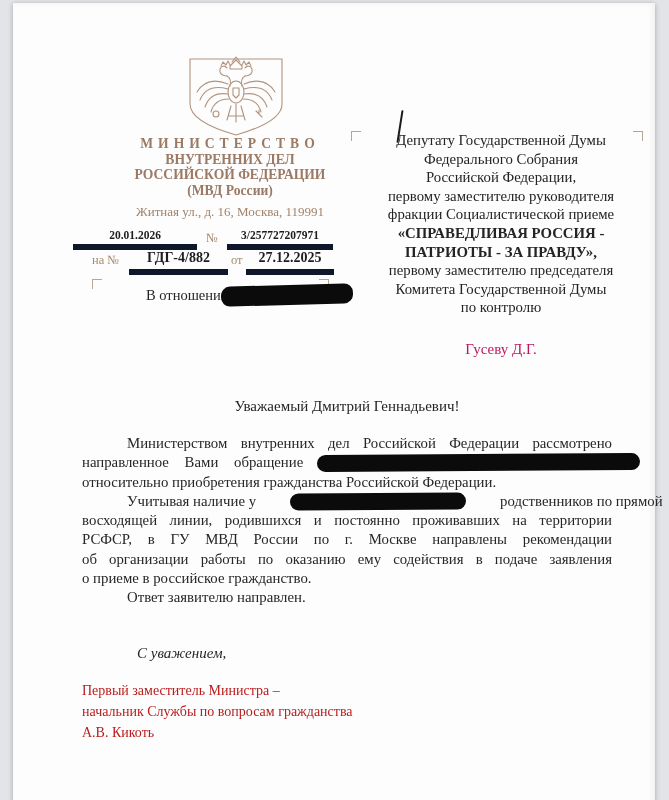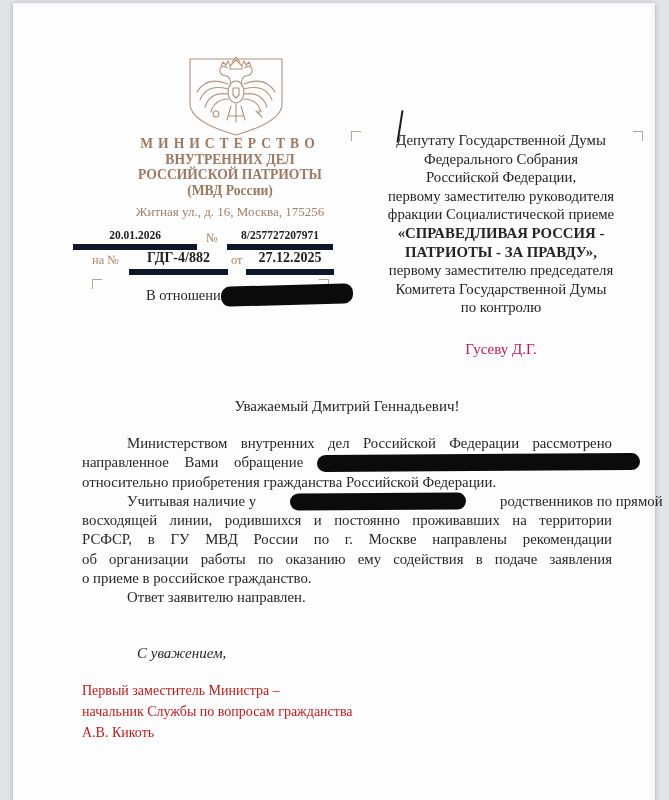--- a/index.html
+++ b/index.html
@@ -89,28 +89,28 @@
         <circle cx="33" cy="60" r="3"></circle>
         <path d="M73 57 L79 63 M76 56 L76 60"></path>
         <path d="M50 34 L56 34 L56 41 L53 44 L50 41 Z"></path>
       </g>
     </svg>
   </div>
 
   <div class="lh">
     <div class="l1">МИНИСТЕРСТВО</div>
     <div>ВНУТРЕННИХ ДЕЛ</div>
-    <div>РОССИЙСКОЙ ПАТРИОТЫ</div>
+    <div>РОССИЙСКОЙ ФЕДЕРАЦИИ</div>
     <div>(МВД России)</div>
   </div>
-  <div class="lh-addr">Житная ул., д. 16, Москва, 175256</div>
+  <div class="lh-addr">Житная ул., д. 16, Москва, 119991</div>
 
   <div class="refbox r1a">20.01.2026</div>
   <div class="reflab lab-no">№</div>
-  <div class="refbox r1b">8/257727207971</div>
+  <div class="refbox r1b">3/257727207971</div>
   <div class="reflab lab-nano">на №</div>
   <div class="refbox r2a">ГДГ-4/882</div>
   <div class="reflab lab-ot">от</div>
   <div class="refbox r2b">27.12.2025</div>
 
   <div class="crn l" style="left:92px;top:279px;"></div>
   <div class="crn r" style="left:319px;top:279px;"></div>
   <div class="regarding">В отношении</div>
   <div class="redact abs r-reg"></div>
 

